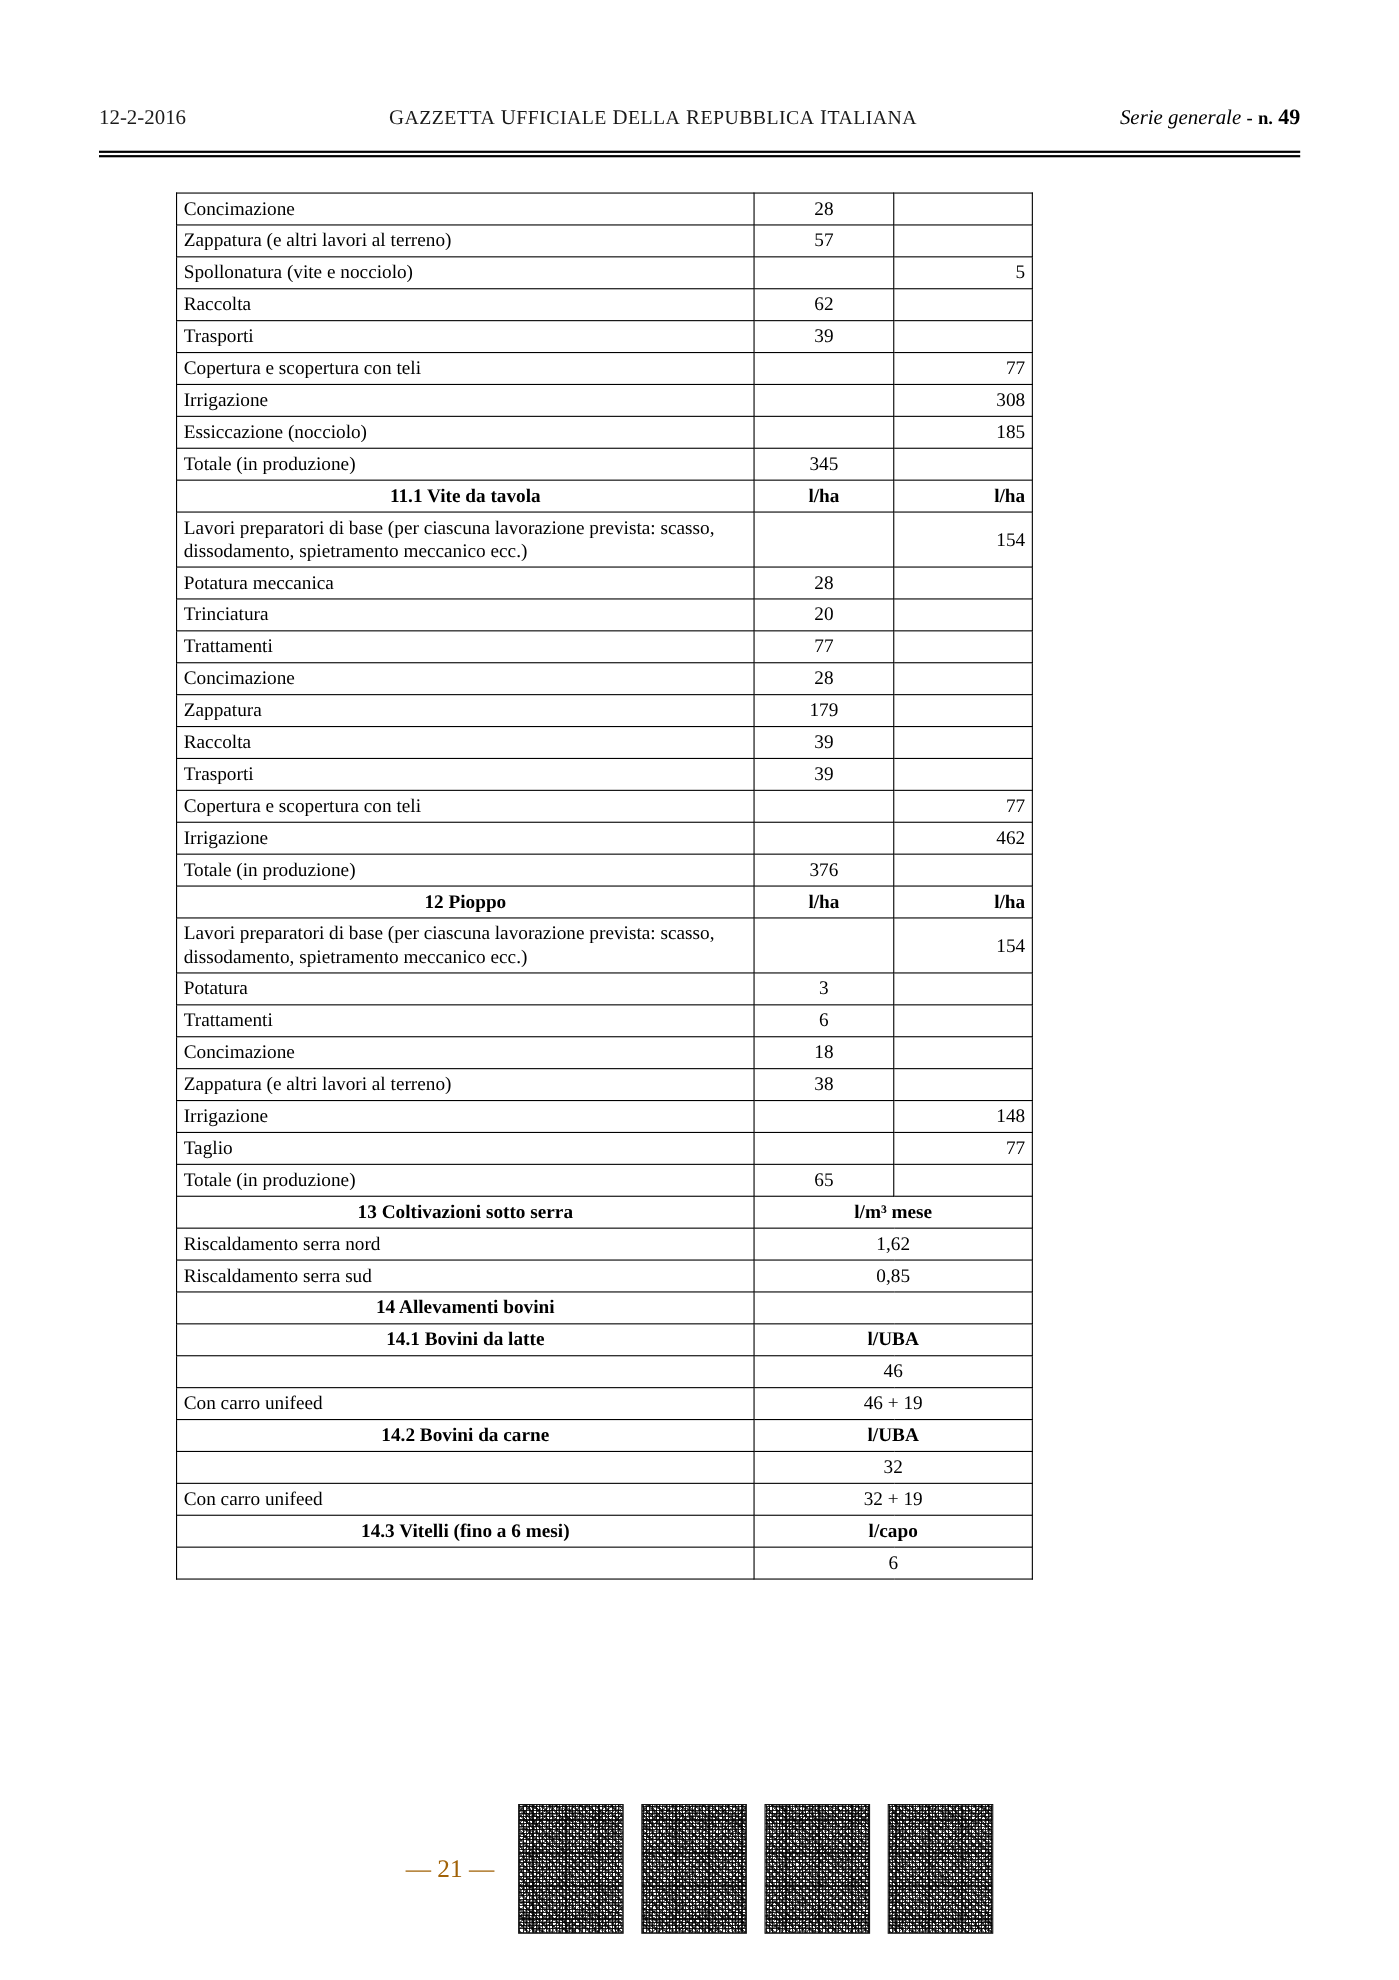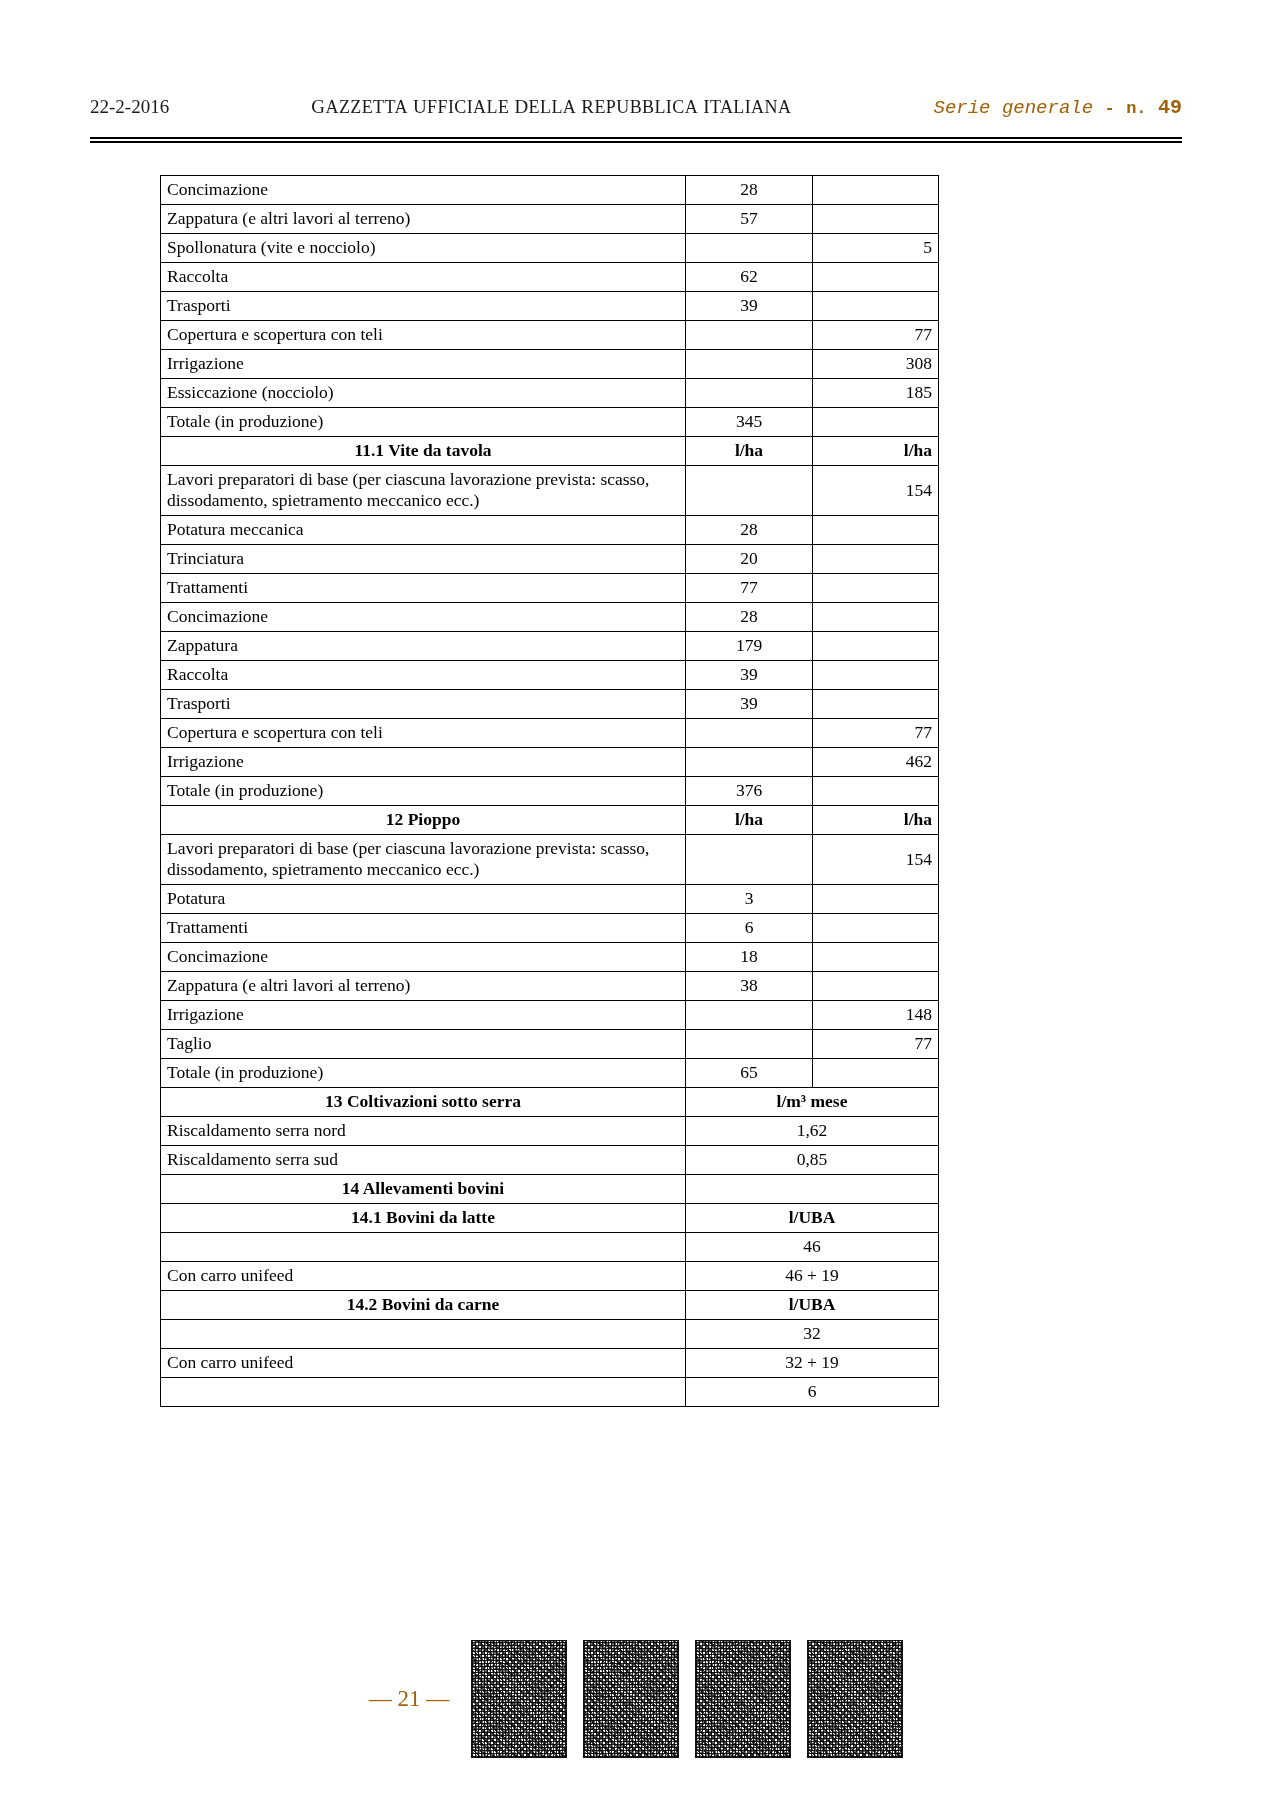--- a/index.html
+++ b/index.html
@@ -37,24 +37,24 @@
     font-family: "Liberation Serif", serif;
     font-size: 19px;
     color: #1a1a1a;
     letter-spacing: 0.4px;
     white-space: nowrap;
   }
   .hdr-title .sc {
     font-size: 18px;
   }
   .hdr-right {
-    font-family: Liberation Mono, monospace;
+    font-family: Liberation Serif, serif;
     font-size: 19px;
     font-style: italic;
-    color: #a16207;
+    color: #000000;
     white-space: nowrap;
   }
   .hdr-right .nn {
     font-style: normal;
     font-weight: bold;
     font-size: 17px;
   }
   .hdr-right .nnum {
     font-style: normal;
     font-weight: bold;
@@ -143,21 +143,21 @@
       repeating-linear-gradient(17deg, rgba(0,0,0,0.5) 0 1px, transparent 1px 7px),
       repeating-linear-gradient(73deg, rgba(0,0,0,0.45) 0 1px, transparent 1px 6px);
     border: 1px solid #111;
     box-sizing: border-box;
   }
 </style>
 </head>
 <body>
 
 <div class="page-header">
-  <div class="hdr-date">22-2-2016</div>
+  <div class="hdr-date">12-2-2016</div>
   <div class="hdr-title">
     <span><span>G</span><span class="sc">AZZETTA</span> <span>U</span><span class="sc">FFICIALE</span> <span>D</span><span class="sc">ELLA</span> <span>R</span><span class="sc">EPUBBLICA</span> <span>I</span><span class="sc">TALIANA</span></span>
   </div>
   <div class="hdr-right">
     <span>Serie generale</span>
     <span class="nn">-</span>
     <span class="nn">n.</span>
     <span class="nnum">49</span>
   </div>
 </div>
@@ -355,20 +355,24 @@
         </tr>
         <tr>
           <td class="label"></td>
           <td colspan="2" class="merged">32</td>
         </tr>
         <tr>
           <td class="label">Con carro unifeed</td>
           <td colspan="2" class="merged">32 + 19</td>
         </tr>
         <tr>
+          <td class="section">14.3 Vitelli (fino a 6 mesi)</td>
+          <td colspan="2" class="unit merged">l/capo</td>
+        </tr>
+        <tr>
           <td class="label"></td>
           <td colspan="2" class="merged">6</td>
         </tr>
       </tbody>
   </table>
 </div>
 
 <div class="footer">
   <div class="pagenum">— 21 —</div>
   <div class="codes">

